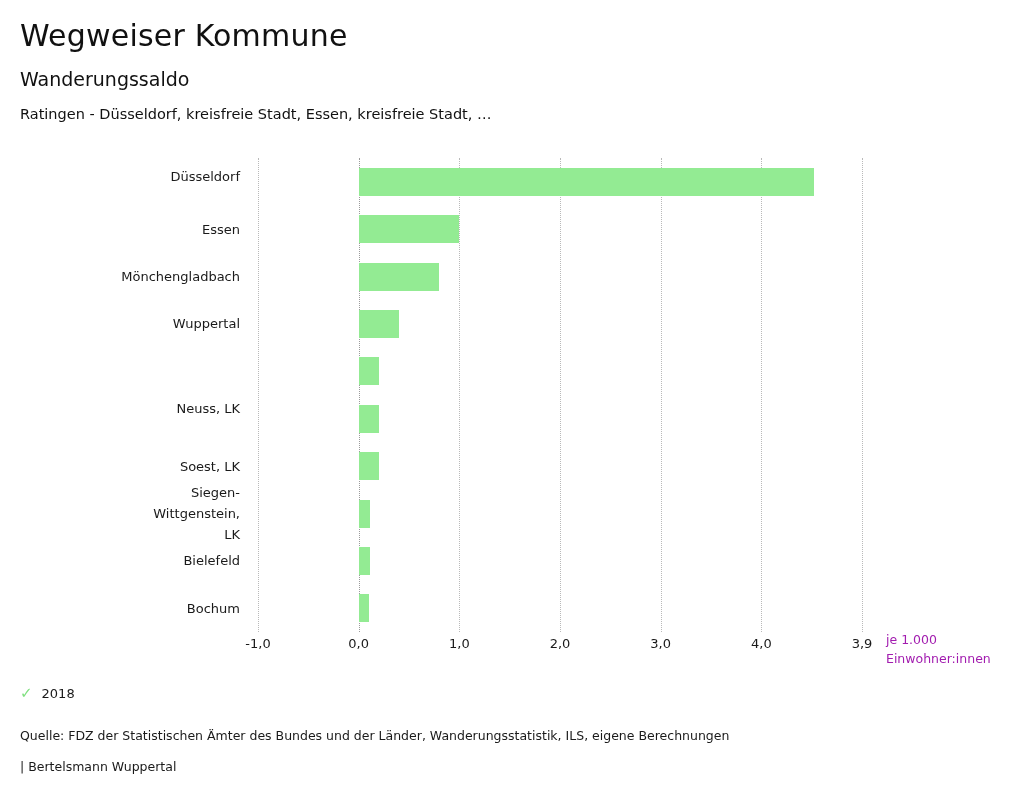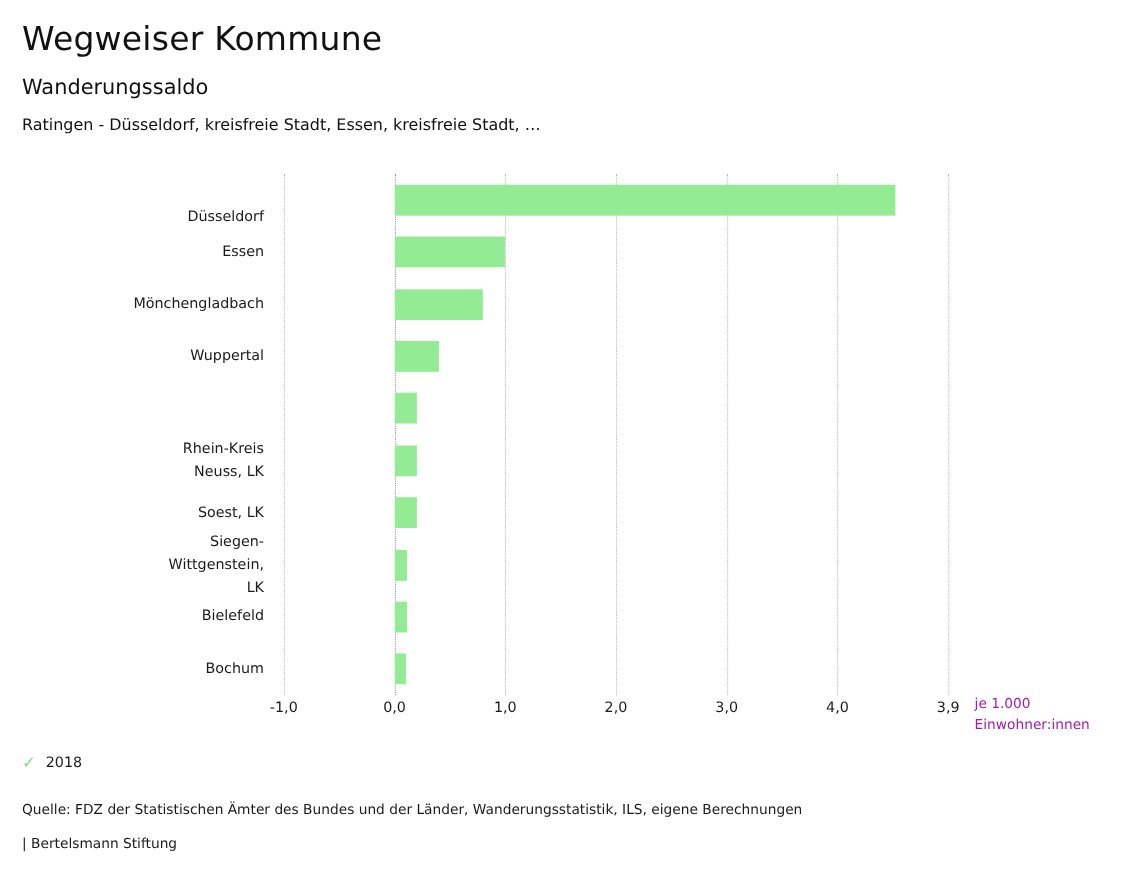--- a/index.html
+++ b/index.html
@@ -143,34 +143,33 @@
 </head>
 <body>
 
 <div class="page">
 
   <div class="title">Wegweiser Kommune</div>
   <div class="subtitle">Wanderungssaldo</div>
   <div class="regions">Ratingen - Düsseldorf, kreisfreie Stadt, Essen, kreisfreie Stadt, …</div>
 
   <div class="cat-labels" id="cat-labels">
-      <div class="cat-label" style="top: 29px;">
+      <div class="cat-label" style="top: 8px;">
         <div>Düsseldorf</div>
       </div>
       <div class="cat-label" style="top: 60.6px;">
         <div>Essen</div>
       </div>
       <div class="cat-label" style="top: 108px;">
         <div>Mönchengladbach</div>
       </div>
       <div class="cat-label" style="top: 155.4px;">
         <div>Wuppertal</div>
       </div>
       <div class="cat-label" style="top: 239.7px;">
-        <div>Rhein-Kreis</div>
         <div>Neuss, LK</div>
       </div>
       <div class="cat-label" style="top: 297.6px;">
         <div>Soest, LK</div>
       </div>
       <div class="cat-label" style="top: 324px;">
         <div>Siegen-</div>
         <div>Wittgenstein,</div>
         <div>LK</div>
       </div>
@@ -213,15 +212,15 @@
     <div>je 1.000</div>
     <div>Einwohner:innen</div>
   </div>
 
   <div class="legend">
     <span class="legend-check">✓</span>
     <span class="legend-label">2018</span>
   </div>
 
   <div class="source">Quelle: FDZ der Statistischen Ämter des Bundes und der Länder, Wanderungsstatistik, ILS, eigene Berechnungen</div>
-  <div class="brand">| Bertelsmann Stiftung</div>
+  <div class="brand">| Bertelsmann Wuppertal</div>
 
 </div>
 
 </body></html>

